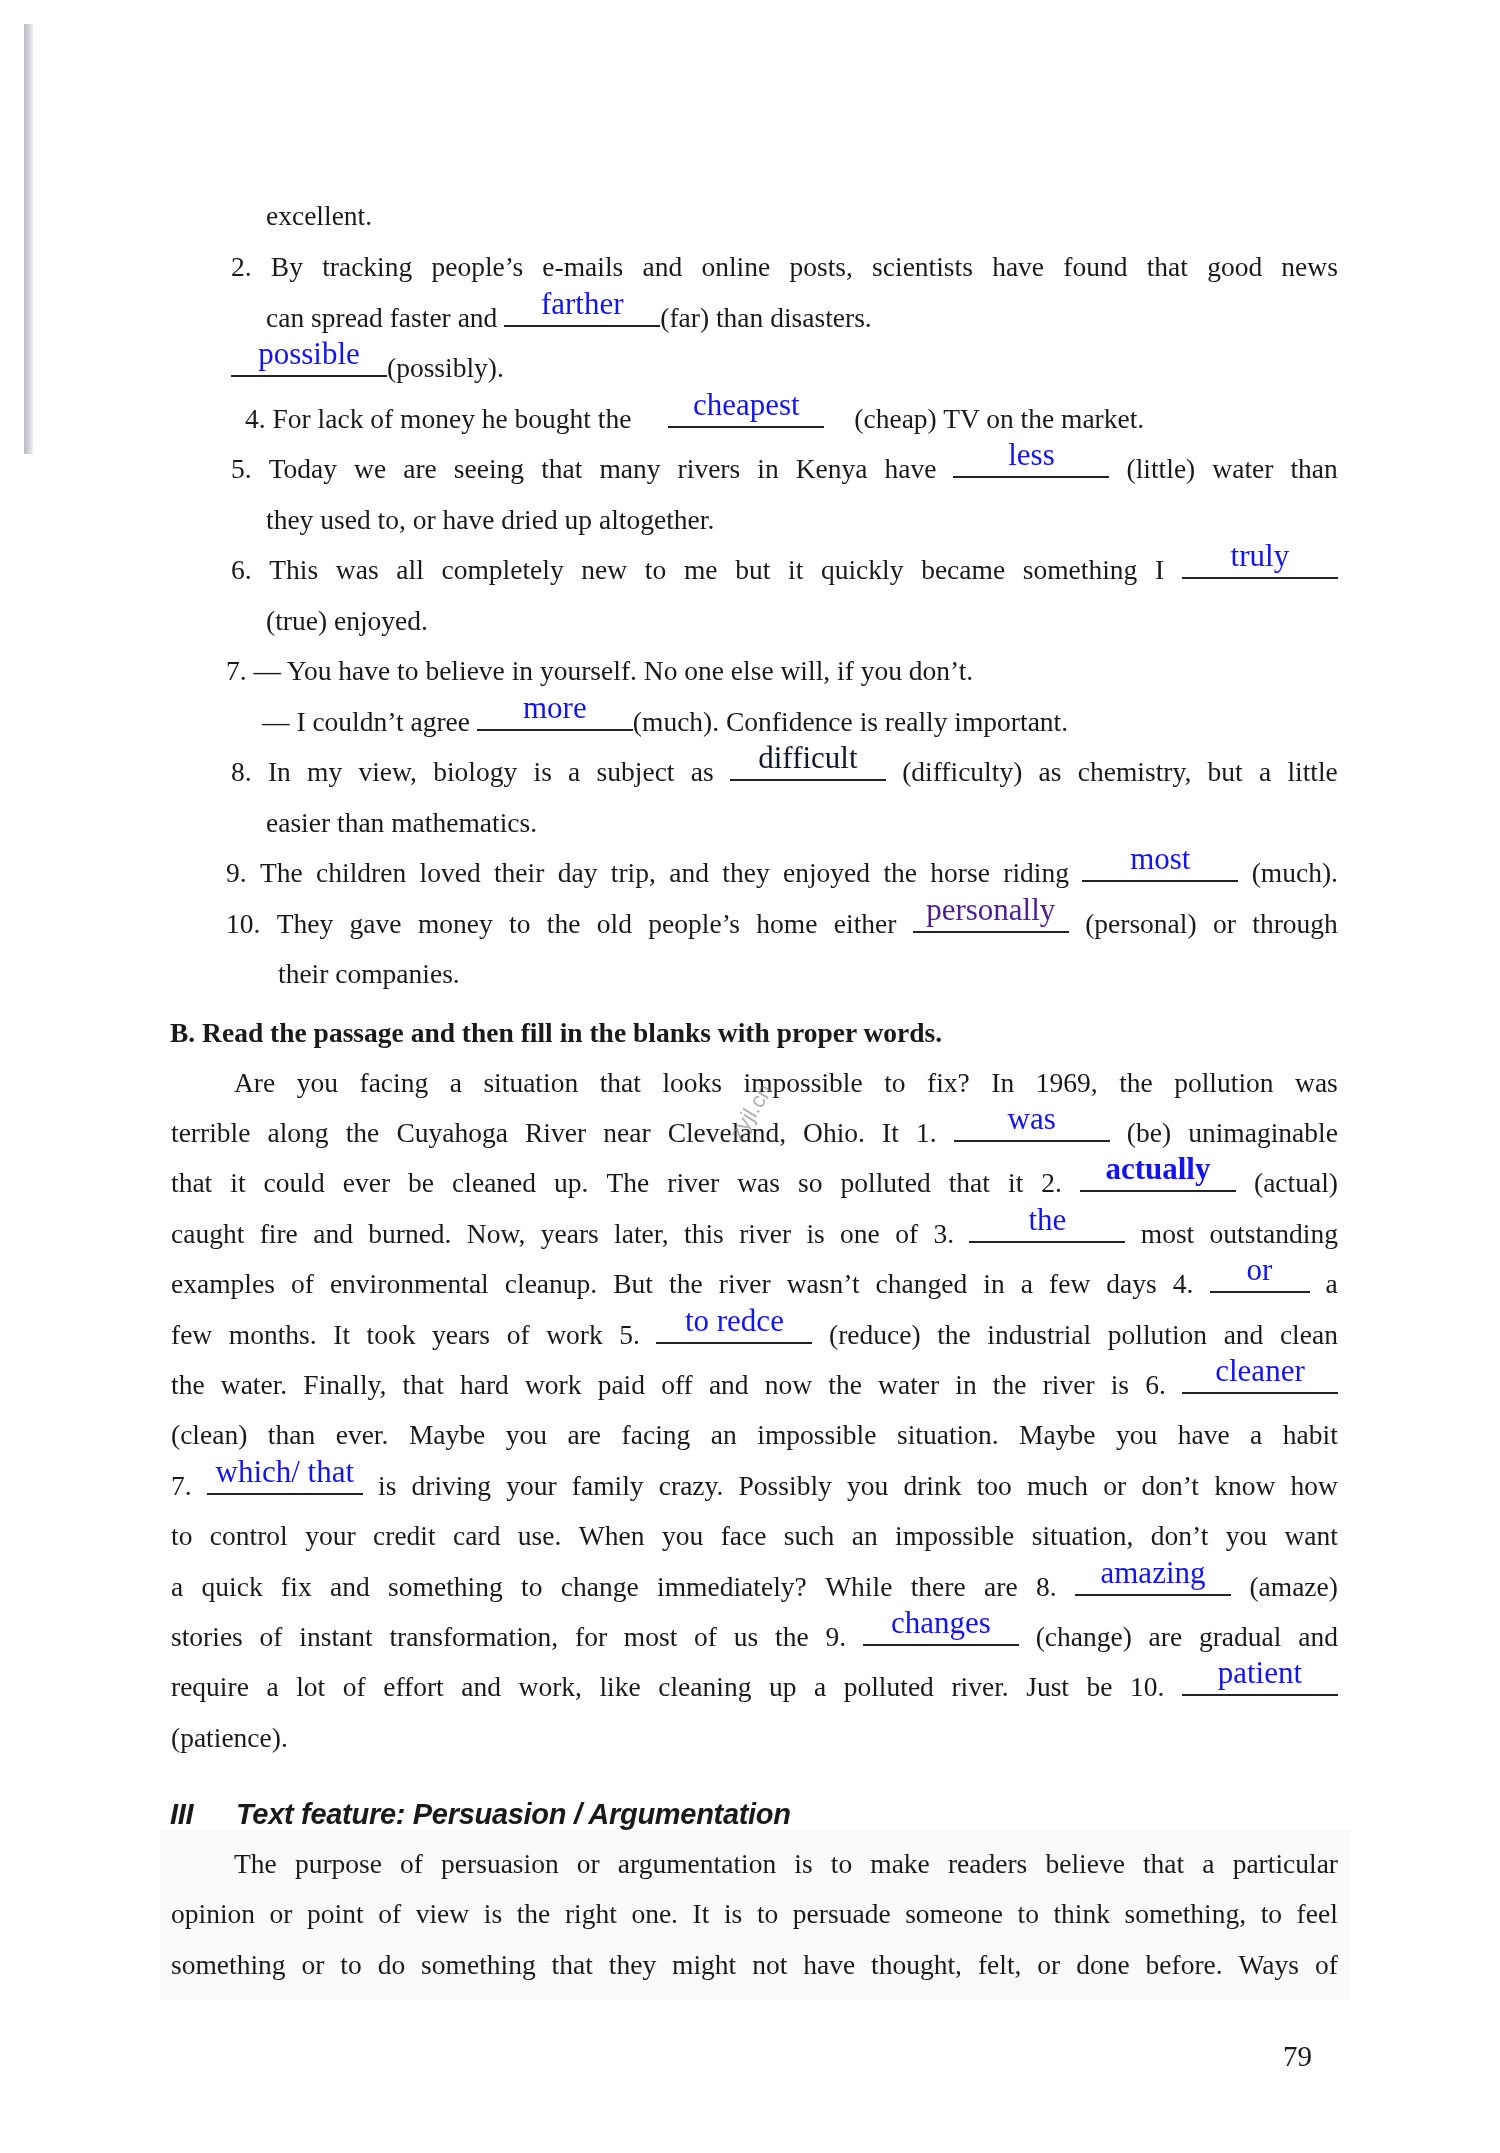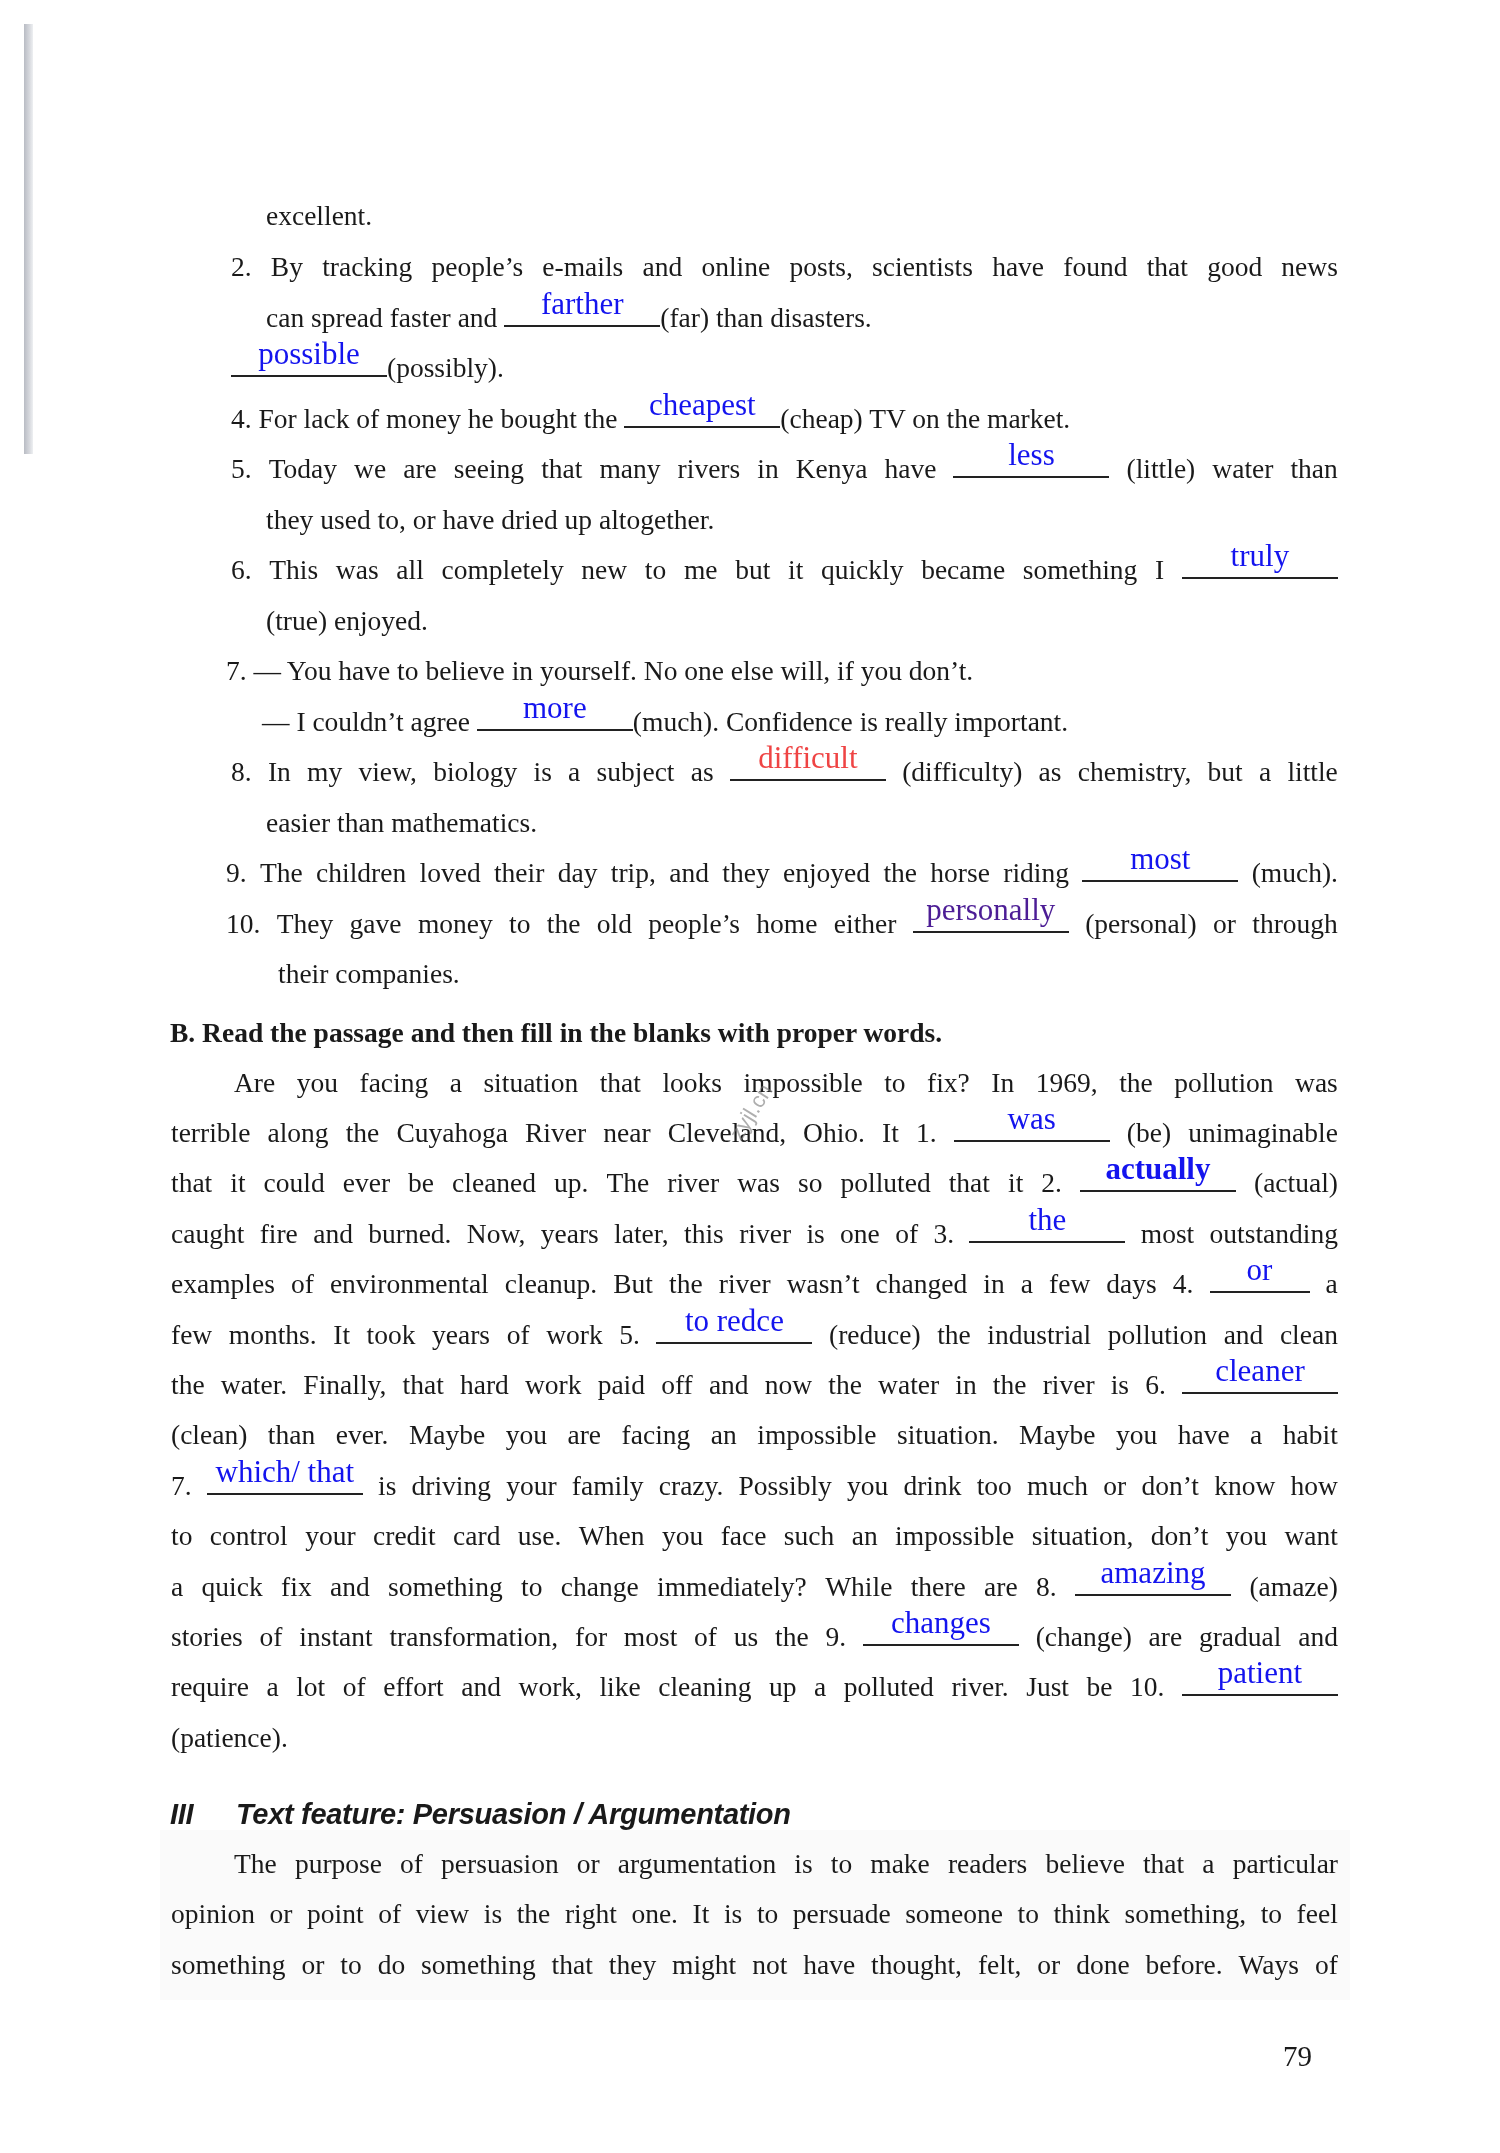--- a/index.html
+++ b/index.html
@@ -57,21 +57,21 @@
         <span class="ans" style="color: rgb(20, 20, 238);">farther</span>
       </span>
       <span class="seg">(far) than disasters.</span>
     </div>
     <div class="line left" style="top: 343px; left: 231px; width: 1107px;">
       <span class="blank" style="width: 156px;">
         <span class="ans" style="color: rgb(20, 20, 238);">possible</span>
       </span>
       <span class="seg">(possibly).</span>
     </div>
-    <div class="line left" style="top: 394px; left: 231px; width: 1107px;">
+    <div class="line left" style="top: 394px; left: 245px; width: 1107px; gap: 30px;">
       <span class="seg">4. For lack of money he bought the </span>
       <span class="blank" style="width: 156px;">
         <span class="ans" style="color: rgb(20, 20, 238);">cheapest</span>
       </span>
       <span class="seg">(cheap) TV on the market.</span>
     </div>
     <div class="line" style="top: 444px; left: 231px; width: 1107px;">
       <span class="seg">5.</span>
       <span class="seg">Today</span>
       <span class="seg">we</span>
@@ -129,21 +129,21 @@
       <span class="seg">8.</span>
       <span class="seg">In</span>
       <span class="seg">my</span>
       <span class="seg">view,</span>
       <span class="seg">biology</span>
       <span class="seg">is</span>
       <span class="seg">a</span>
       <span class="seg">subject</span>
       <span class="seg">as</span>
       <span class="blank" style="width: 156px;">
-        <span class="ans" style="color: #ef4444;">difficult</span>
+        <span class="ans" style="color: #0f172a;">difficult</span>
       </span>
       <span class="seg">(difficulty)</span>
       <span class="seg">as</span>
       <span class="seg">chemistry,</span>
       <span class="seg">but</span>
       <span class="seg">a</span>
       <span class="seg">little</span>
     </div>
     <div class="line left" style="top: 798px; left: 266px; width: 1072px;">
       <span class="seg">easier than mathematics.</span>

